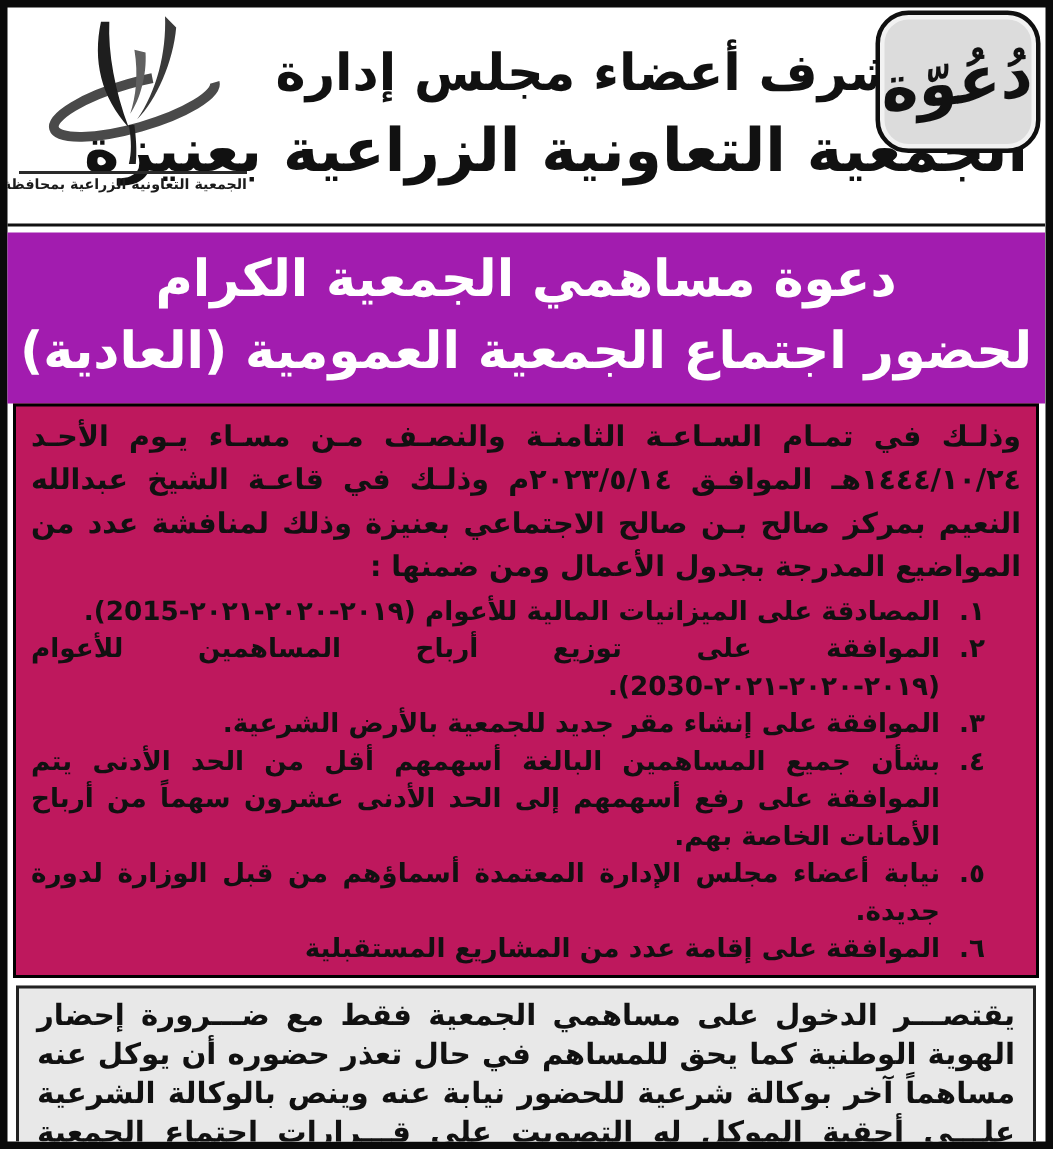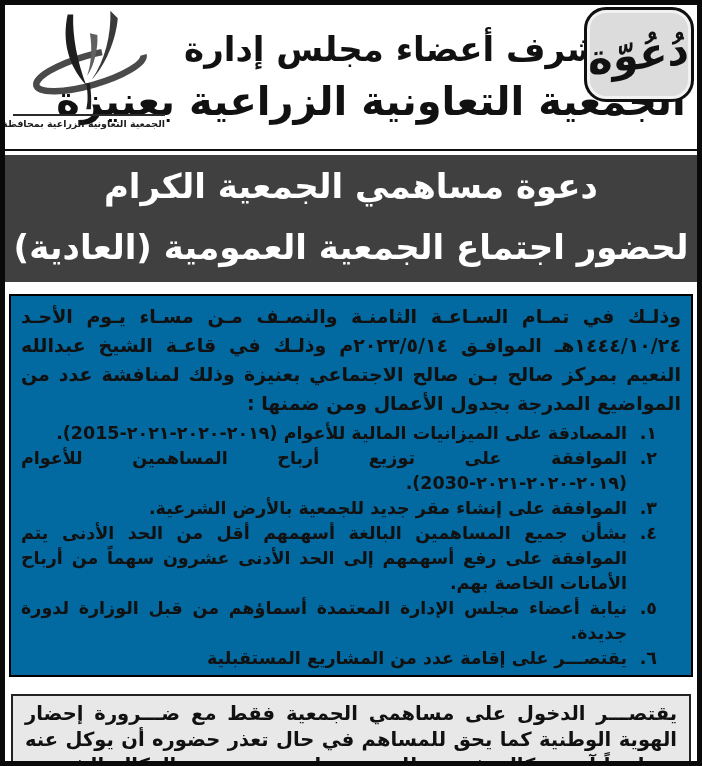--- a/index.html
+++ b/index.html
@@ -55,34 +55,34 @@
   }
   .title-2 {
     font-size: 40px; font-weight: bold;
     margin-top: 6px; line-height: 1.2;
     padding-left: 40px;
   }
 
   
   .banner {
     flex: 0 0 auto;
-    background: #404040; color: #fff;
+    background: #a21caf; color: #fff;
     text-align: center;
     padding: 9px 0 13px;
   }
   .banner-line { font-size: 34px; font-weight: bold; line-height: 44px; }
-  .banner-line + .banner-line { margin-top: 17px; }
+  .banner-line + .banner-line { margin-top: 4px; }
 
   
   .body-box {
     flex: 0 0 auto;
-    margin: 12px 4px;
+    margin: 0 4px;
     border: 2px solid #000;
     padding: 6px 10px 4px;
-    background: #0369a1;
+    background: #be185d;
   }
   .intro {
     font-size: 19px; font-weight: bold;
     line-height: 29px;
     text-align: justify;
   }
   .agenda { margin-top: 3px; }
   .agenda-row {
     display: flex;
     font-size: 17.5px; font-weight: bold; line-height: 25px;
@@ -157,21 +157,21 @@
       <div class="agenda-row">
         <span class="agenda-num">٤.</span>
         <span class="agenda-text">بشأن جميع المساهمين البالغة أسهمهم أقل من الحد الأدنى يتم الموافقة على رفع أسهمهم إلى الحد الأدنى عشرون سهماً من أرباح الأمانات الخاصة بهم.</span>
       </div>
       <div class="agenda-row">
         <span class="agenda-num">٥.</span>
         <span class="agenda-text">نيابة أعضاء مجلس الإدارة المعتمدة أسماؤهم من قبل الوزارة لدورة جديدة.</span>
       </div>
       <div class="agenda-row">
         <span class="agenda-num">٦.</span>
-        <span class="agenda-text">يقتصـــر على إقامة عدد من المشاريع المستقبلية</span>
+        <span class="agenda-text">الموافقة على إقامة عدد من المشاريع المستقبلية</span>
       </div>
     </div>
   </div>
 
   <div class="notice">
     <span>يقتصـــر الدخول على مساهمي الجمعية فقط مع ضـــرورة إحضار الهوية الوطنية كما يحق للمساهم في حال تعذر حضوره أن يوكل عنه مساهماً آخر بوكالة شرعية للحضور نيابة عنه وينص بالوكالة الشرعية علـــى أحقية الموكل له التصويت على قـــرارات اجتماع الجمعية العمومية للجمعية التعاونية الزراعية بعنيزة</span>
   </div>
 
 </div>
 

